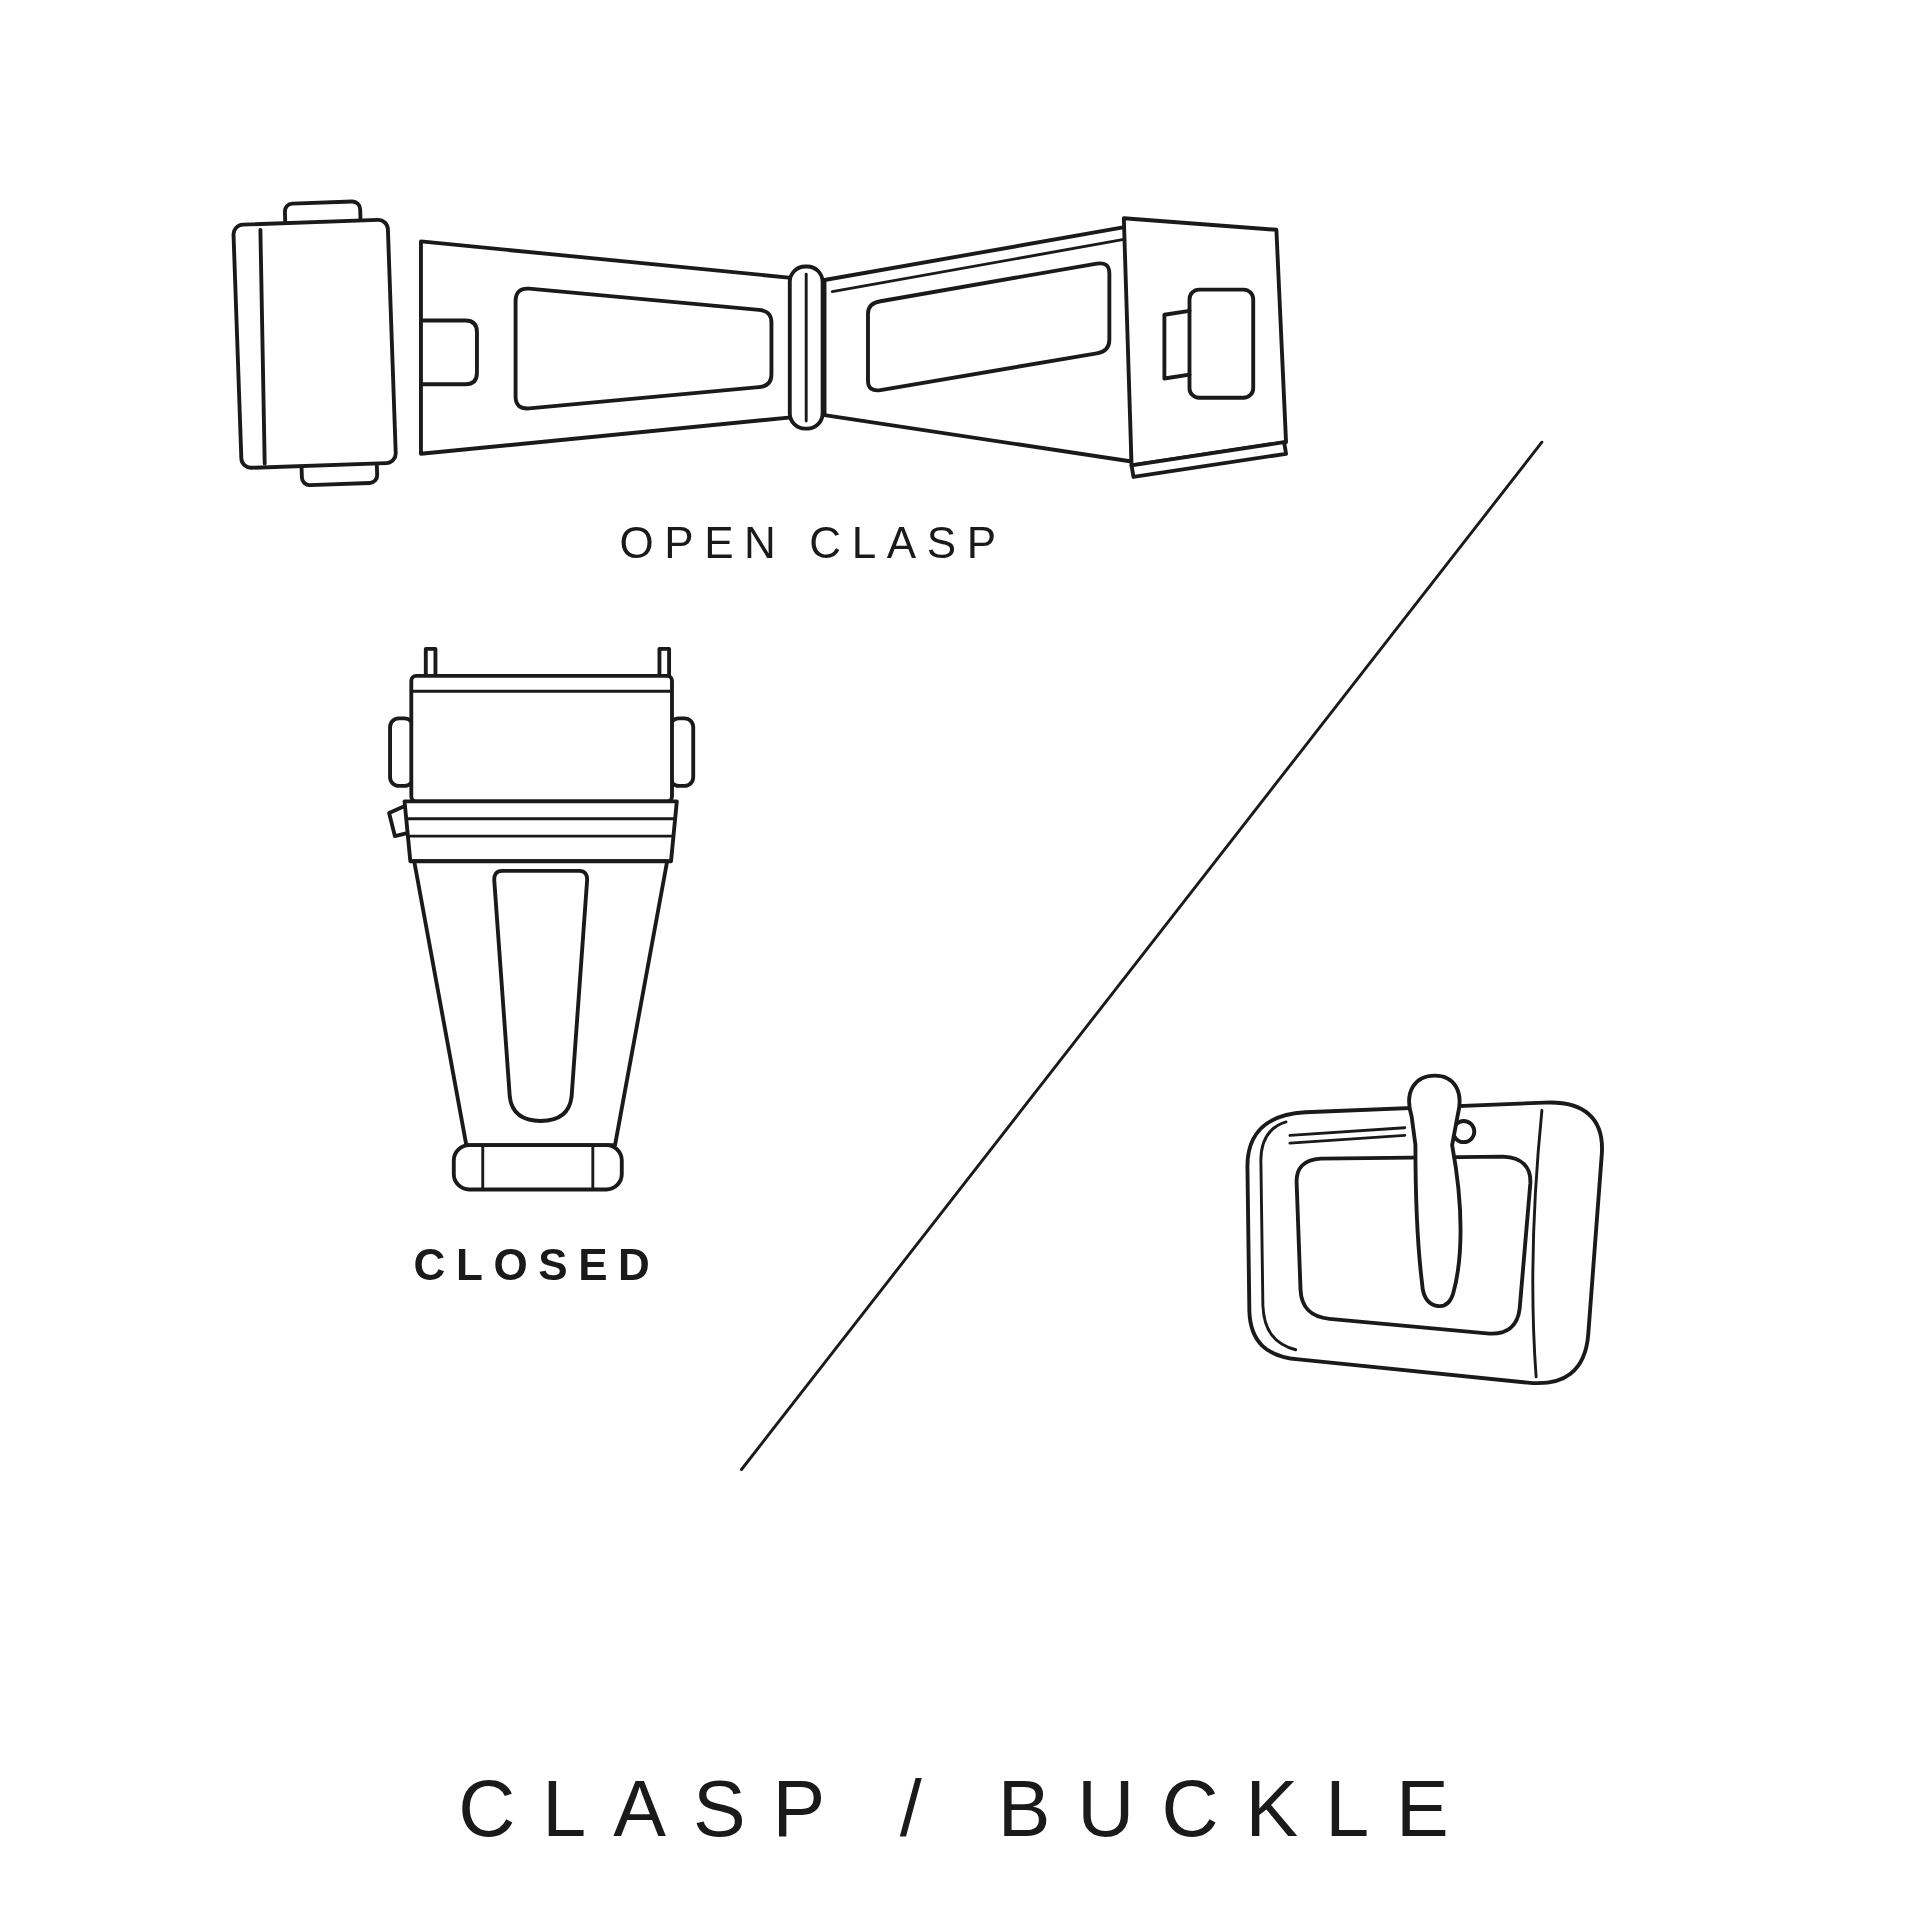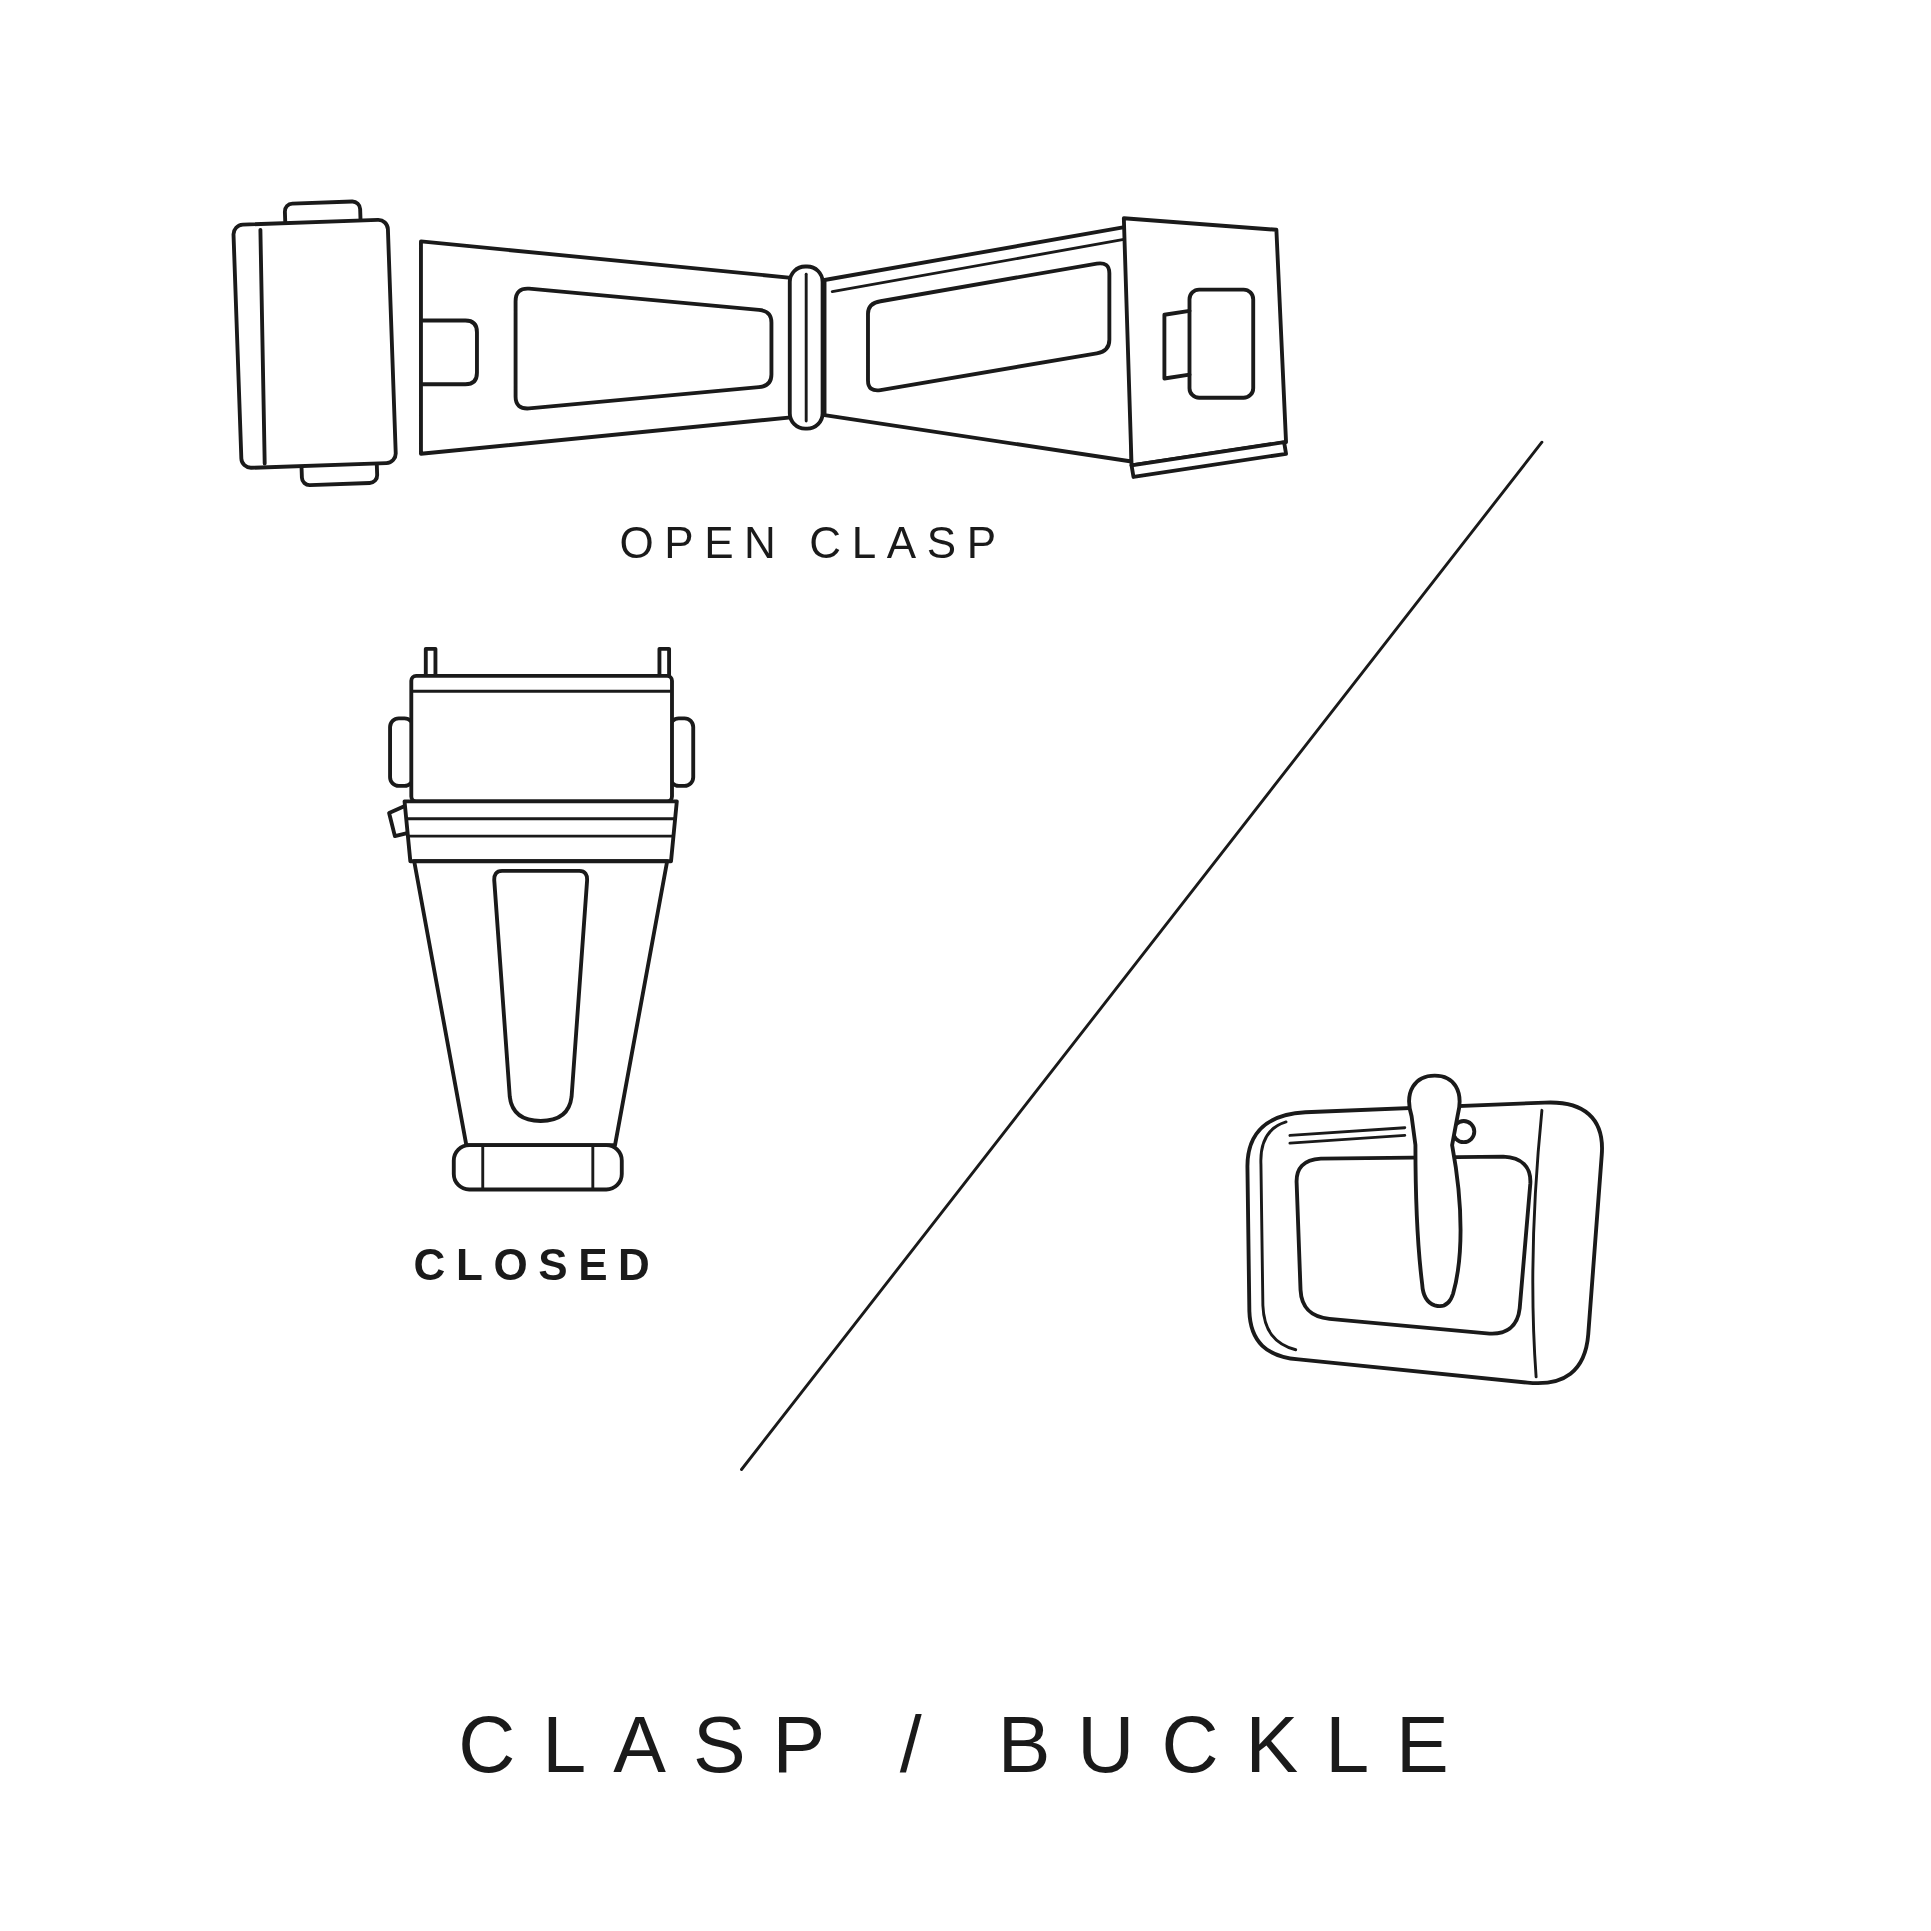--- a/index.html
+++ b/index.html
@@ -32,21 +32,21 @@
     letter-spacing: 10.6px;
     font-weight: 400;
     white-space: nowrap;
     color: var(--ink);
   }
   .label-open { left: 813px; top: 518px; }
   .label-closed { left: 537px; top: 1240px; font-weight: bold; }
   .title {
     position: absolute;
     left: 967px;
-    top: 1699px;
+    top: 1763px;
     transform: translateX(-50%);
     font-size: 79px;
     letter-spacing: 27px;
     font-weight: 500;
     white-space: nowrap;
     color: var(--ink);
   }
 </style>
 </head>
 <body>

